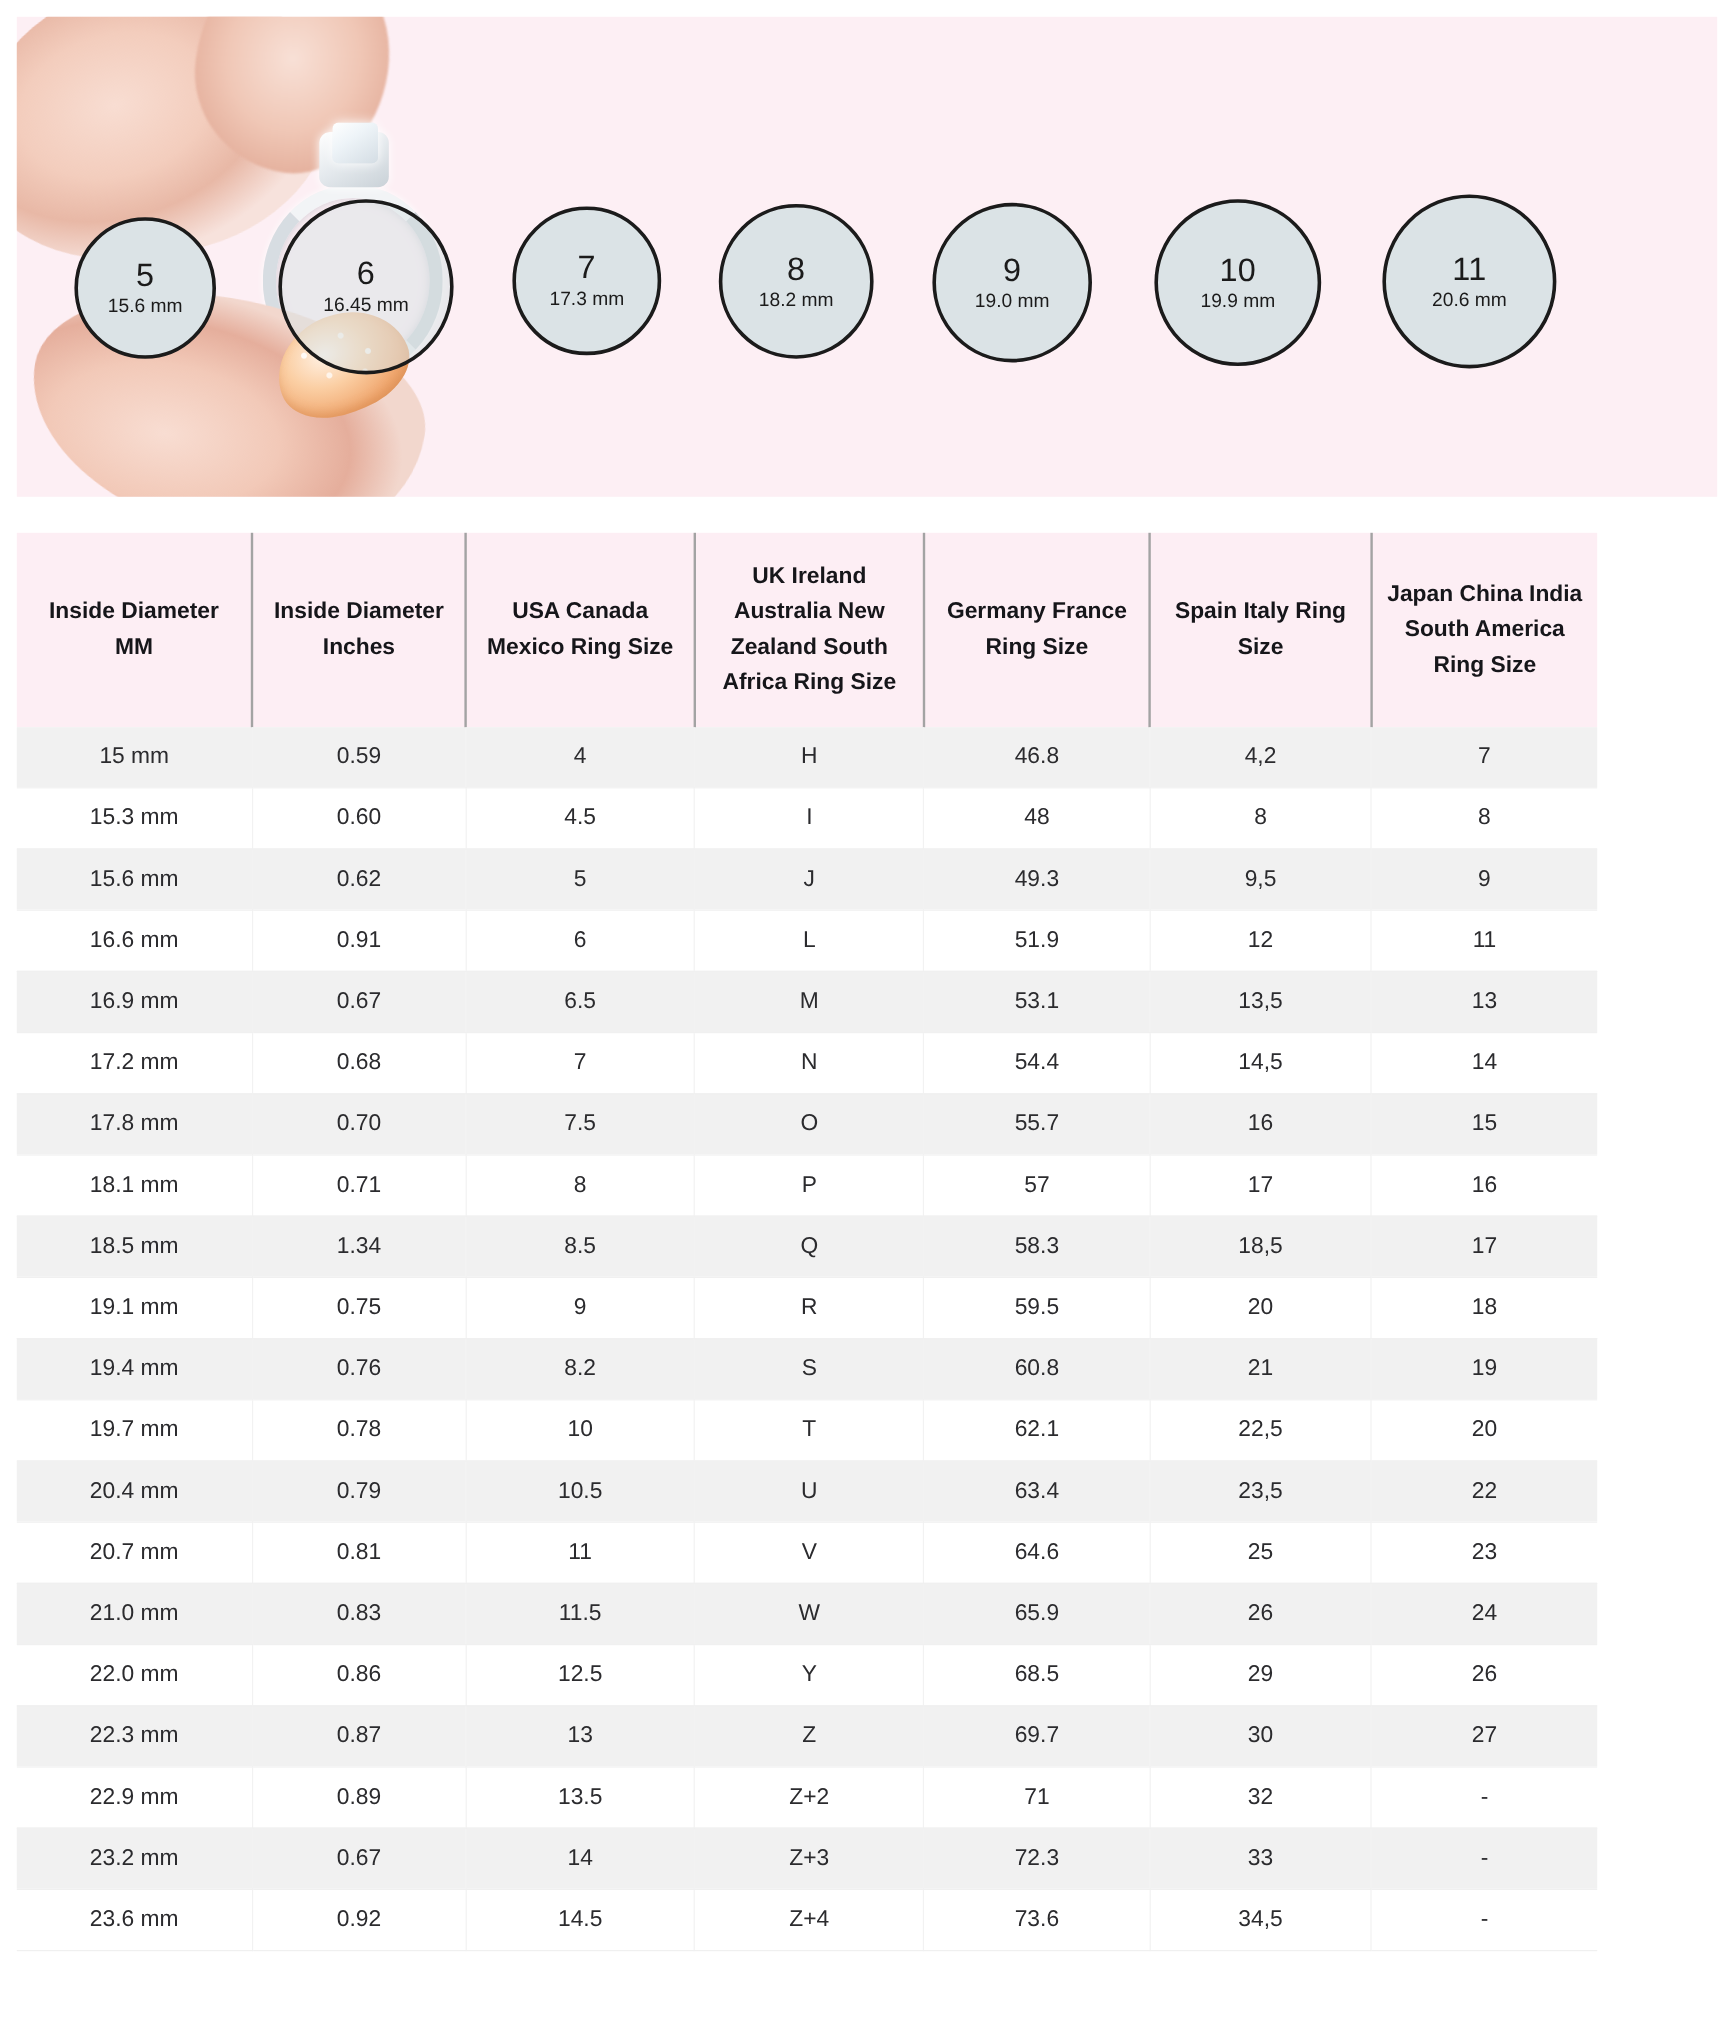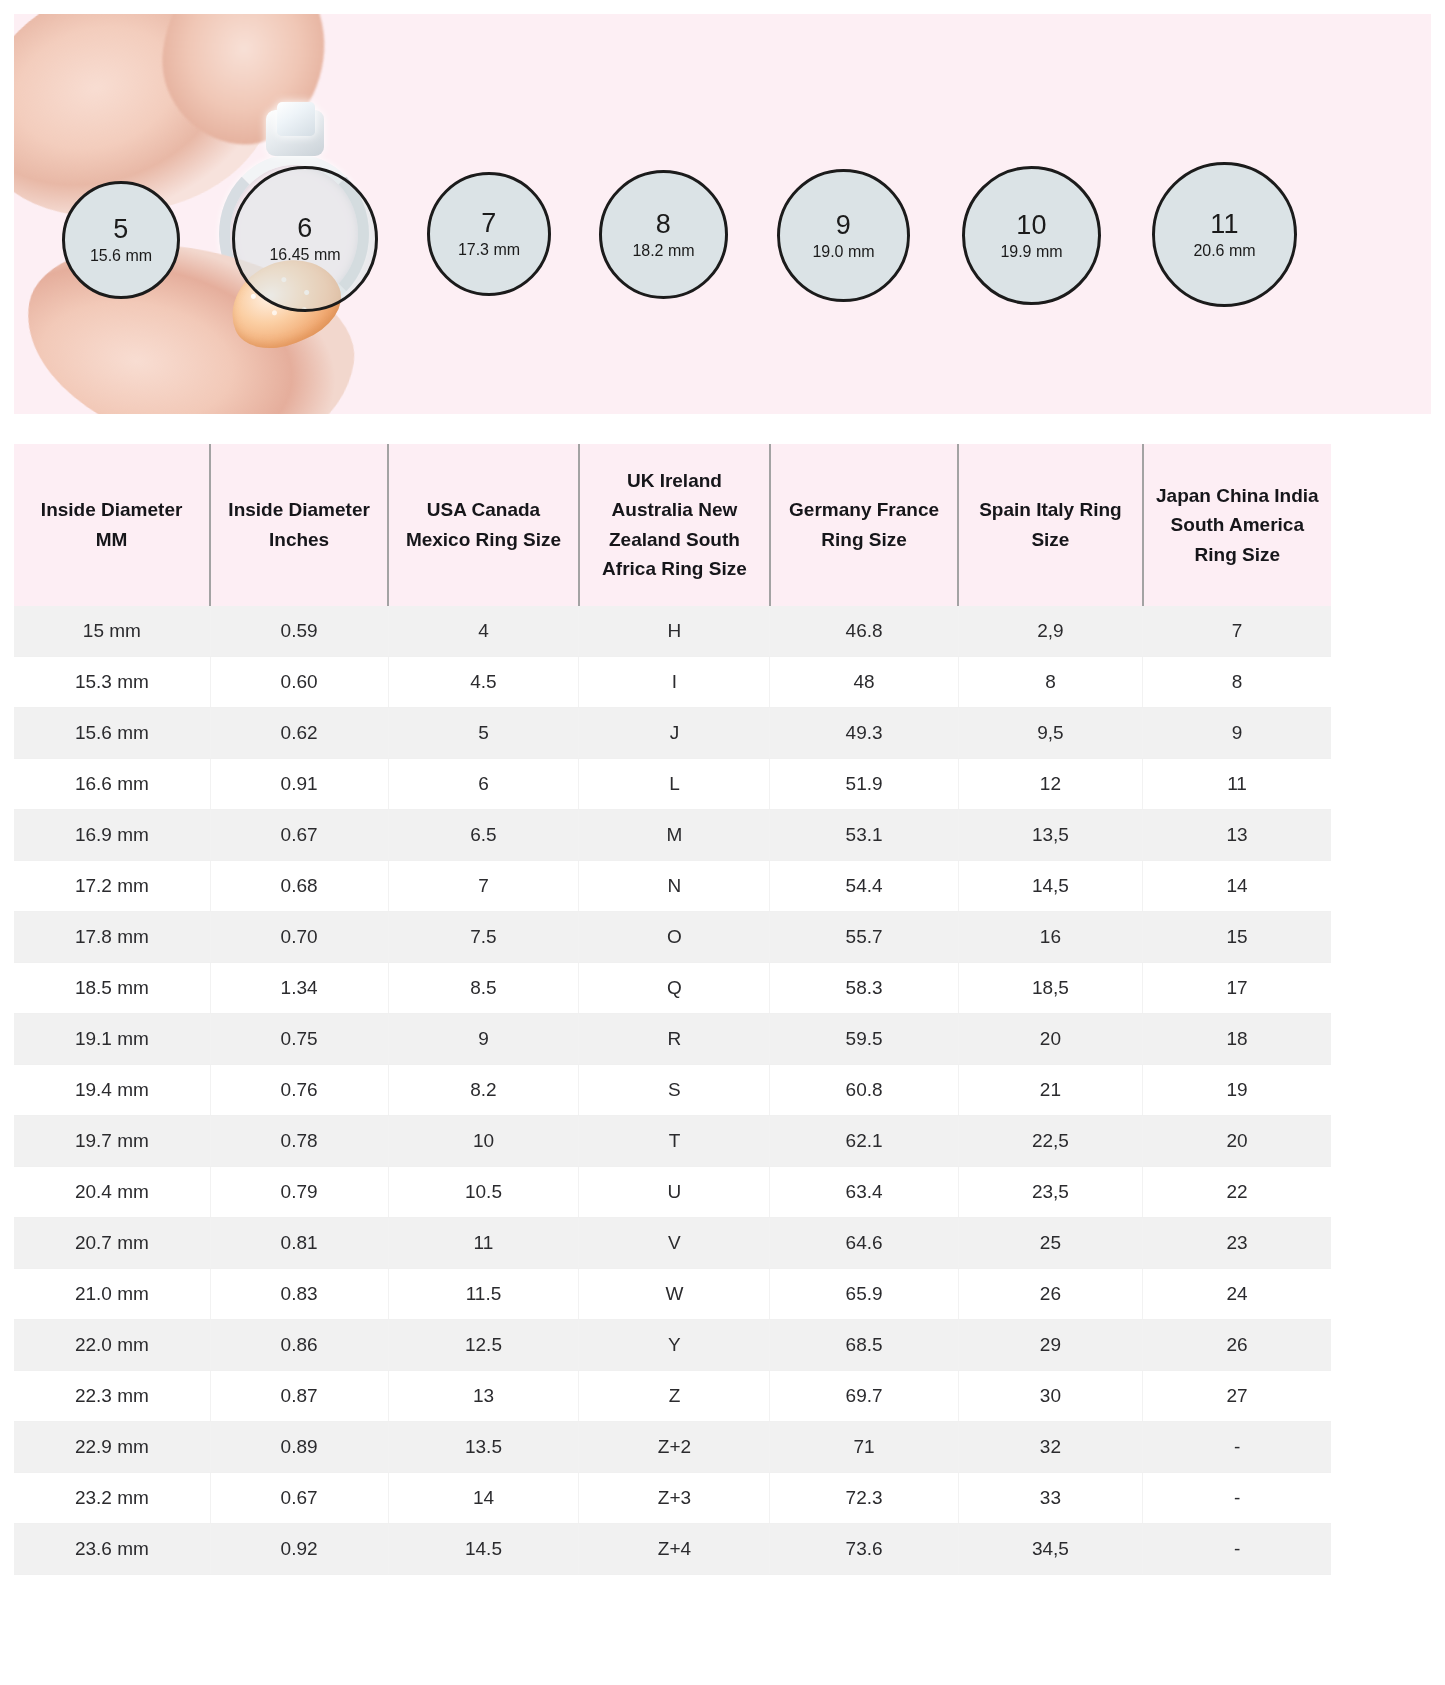--- a/index.html
+++ b/index.html
@@ -264,21 +264,21 @@
         <th>Japan China India South America Ring Size</th>
       </tr>
     </thead>
     <tbody id="table-body">
         <tr>
           <td>15 mm</td>
           <td>0.59</td>
           <td>4</td>
           <td>H</td>
           <td>46.8</td>
-          <td>2,9</td>
+          <td>4,2</td>
           <td>7</td>
         </tr>
         <tr>
           <td>15.3 mm</td>
           <td>0.60</td>
           <td>4.5</td>
           <td>I</td>
           <td>48</td>
           <td>8</td>
           <td>8</td>
@@ -322,20 +322,29 @@
         <tr>
           <td>17.8 mm</td>
           <td>0.70</td>
           <td>7.5</td>
           <td>O</td>
           <td>55.7</td>
           <td>16</td>
           <td>15</td>
         </tr>
         <tr>
+          <td>18.1 mm</td>
+          <td>0.71</td>
+          <td>8</td>
+          <td>P</td>
+          <td>57</td>
+          <td>17</td>
+          <td>16</td>
+        </tr>
+        <tr>
           <td>18.5 mm</td>
           <td>1.34</td>
           <td>8.5</td>
           <td>Q</td>
           <td>58.3</td>
           <td>18,5</td>
           <td>17</td>
         </tr>
         <tr>
           <td>19.1 mm</td>

